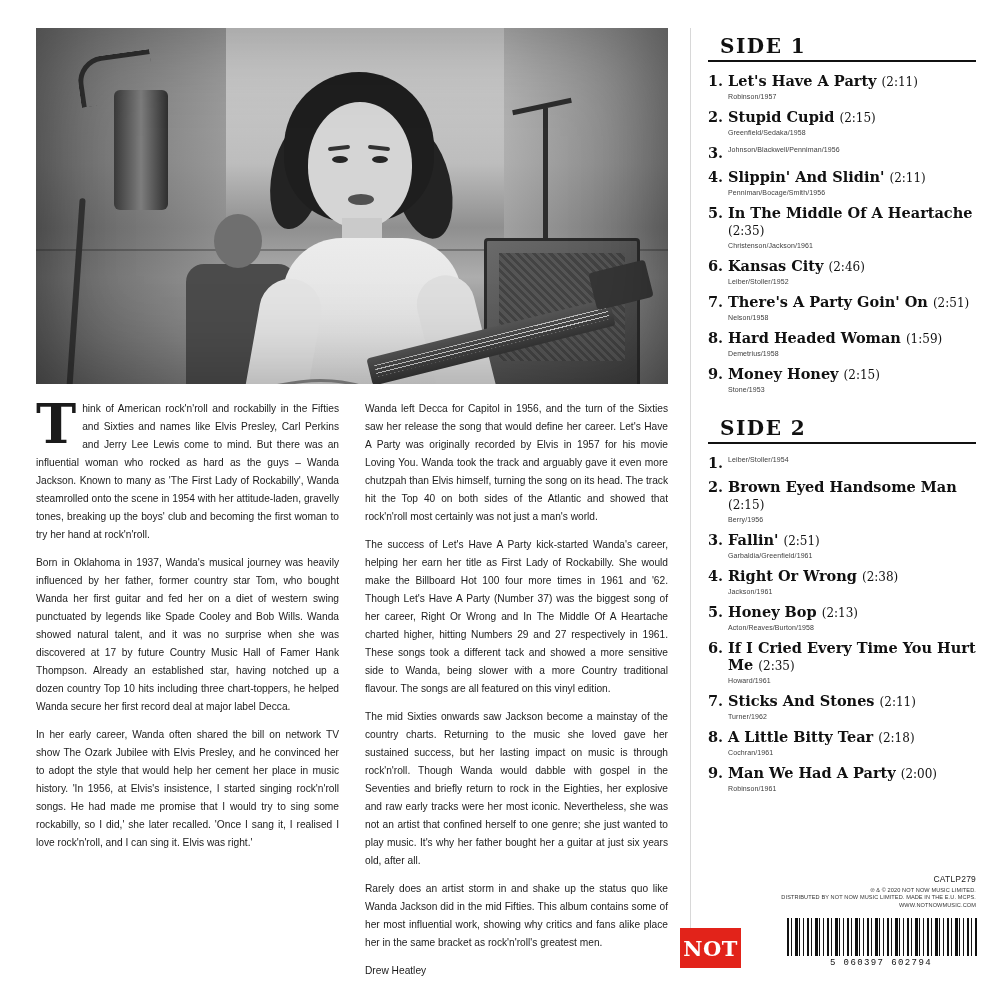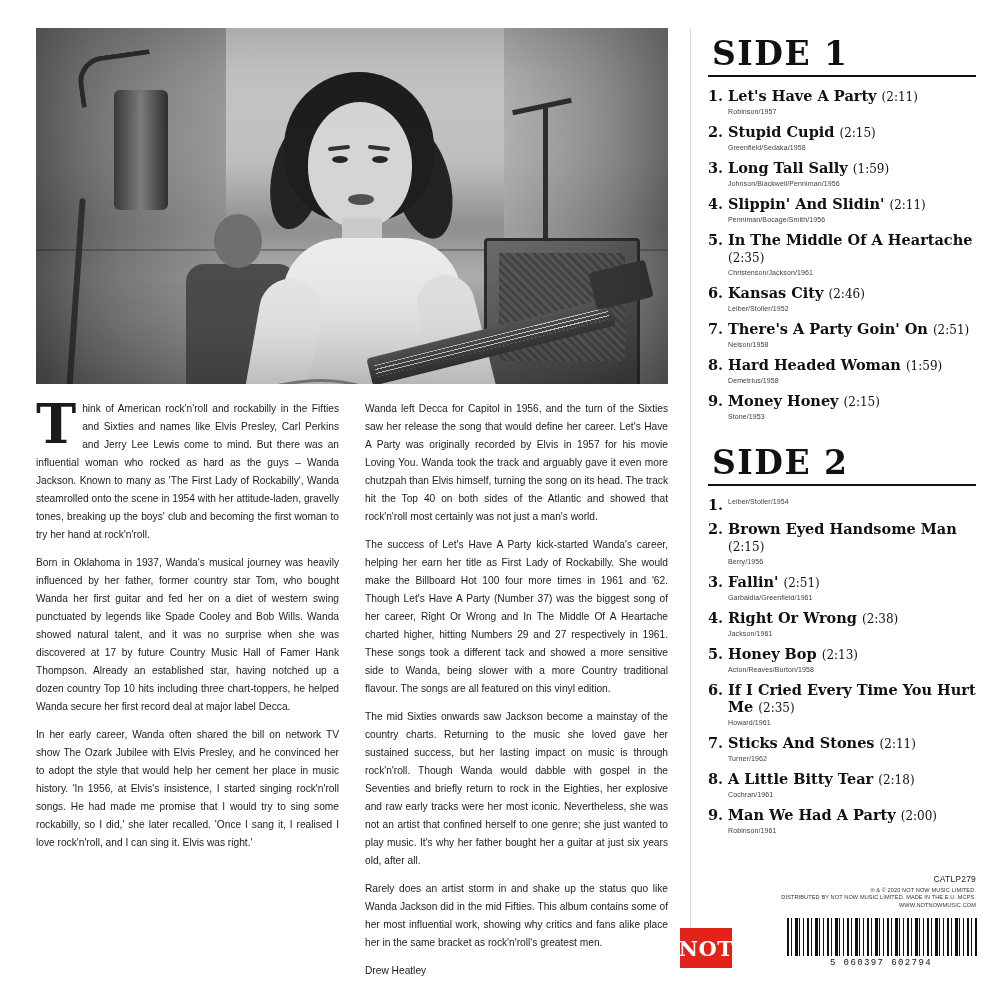--- a/index.html
+++ b/index.html
@@ -210,23 +210,23 @@
   .right {
     width: 296px;
     box-sizing: border-box;
     padding-left: 18px;
     position: relative;
   }
 
   .side-title {
     font-family:"DejaVu Serif", serif;
     font-weight: 700;
-    font-size: 33px;
+    font-size: 20px;
     letter-spacing: 1.5px;
-    margin: 6px 0 2px 4px;
+    margin: 6px 0 2px 12px;
     color:#111;
   }
   .side-rule {
     height: 2px; background:#111; margin-bottom: 10px; width: 100%;
   }
   #side2-block { margin-top: 22px; }
 
   ol.tracks {
     list-style: none;
     margin: 0; padding: 0;
@@ -284,21 +284,21 @@
     color:#333;
     letter-spacing:.1px;
   }
   .footer-row {
     display:flex;
     align-items:flex-end;
     justify-content: space-between;
     margin-top: 8px;
   }
   .logo {
-    width: 52px; height: 40px;
+    width: 61px; height: 40px;
     background:#e2231a;
     color:#fff;
     font-family:"DejaVu Serif", serif;
     font-weight:700;
     font-size: 21px;
     display:flex; align-items:center; justify-content:center;
     letter-spacing:.5px;
   }
   .barcode {
     width: 190px;
@@ -402,21 +402,20 @@
           <li>
             <span class="tnum">2.</span>
             <div class="tmain">
               <div class="ttitle">Stupid Cupid <span class="ttime">(2:15)</span></div>
               <div class="tcred">Greenfield/Sedaka/1958</div>
             </div>
           </li>
           <li>
             <span class="tnum">3.</span>
             <div class="tmain">
-              <div class="ttitle">Long Tall Sally <span class="ttime">(1:59)</span></div>
               <div class="tcred">Johnson/Blackwell/Penniman/1956</div>
             </div>
           </li>
           <li>
             <span class="tnum">4.</span>
             <div class="tmain">
               <div class="ttitle">Slippin' And Slidin' <span class="ttime">(2:11)</span></div>
               <div class="tcred">Penniman/Bocage/Smith/1956</div>
             </div>
           </li>

